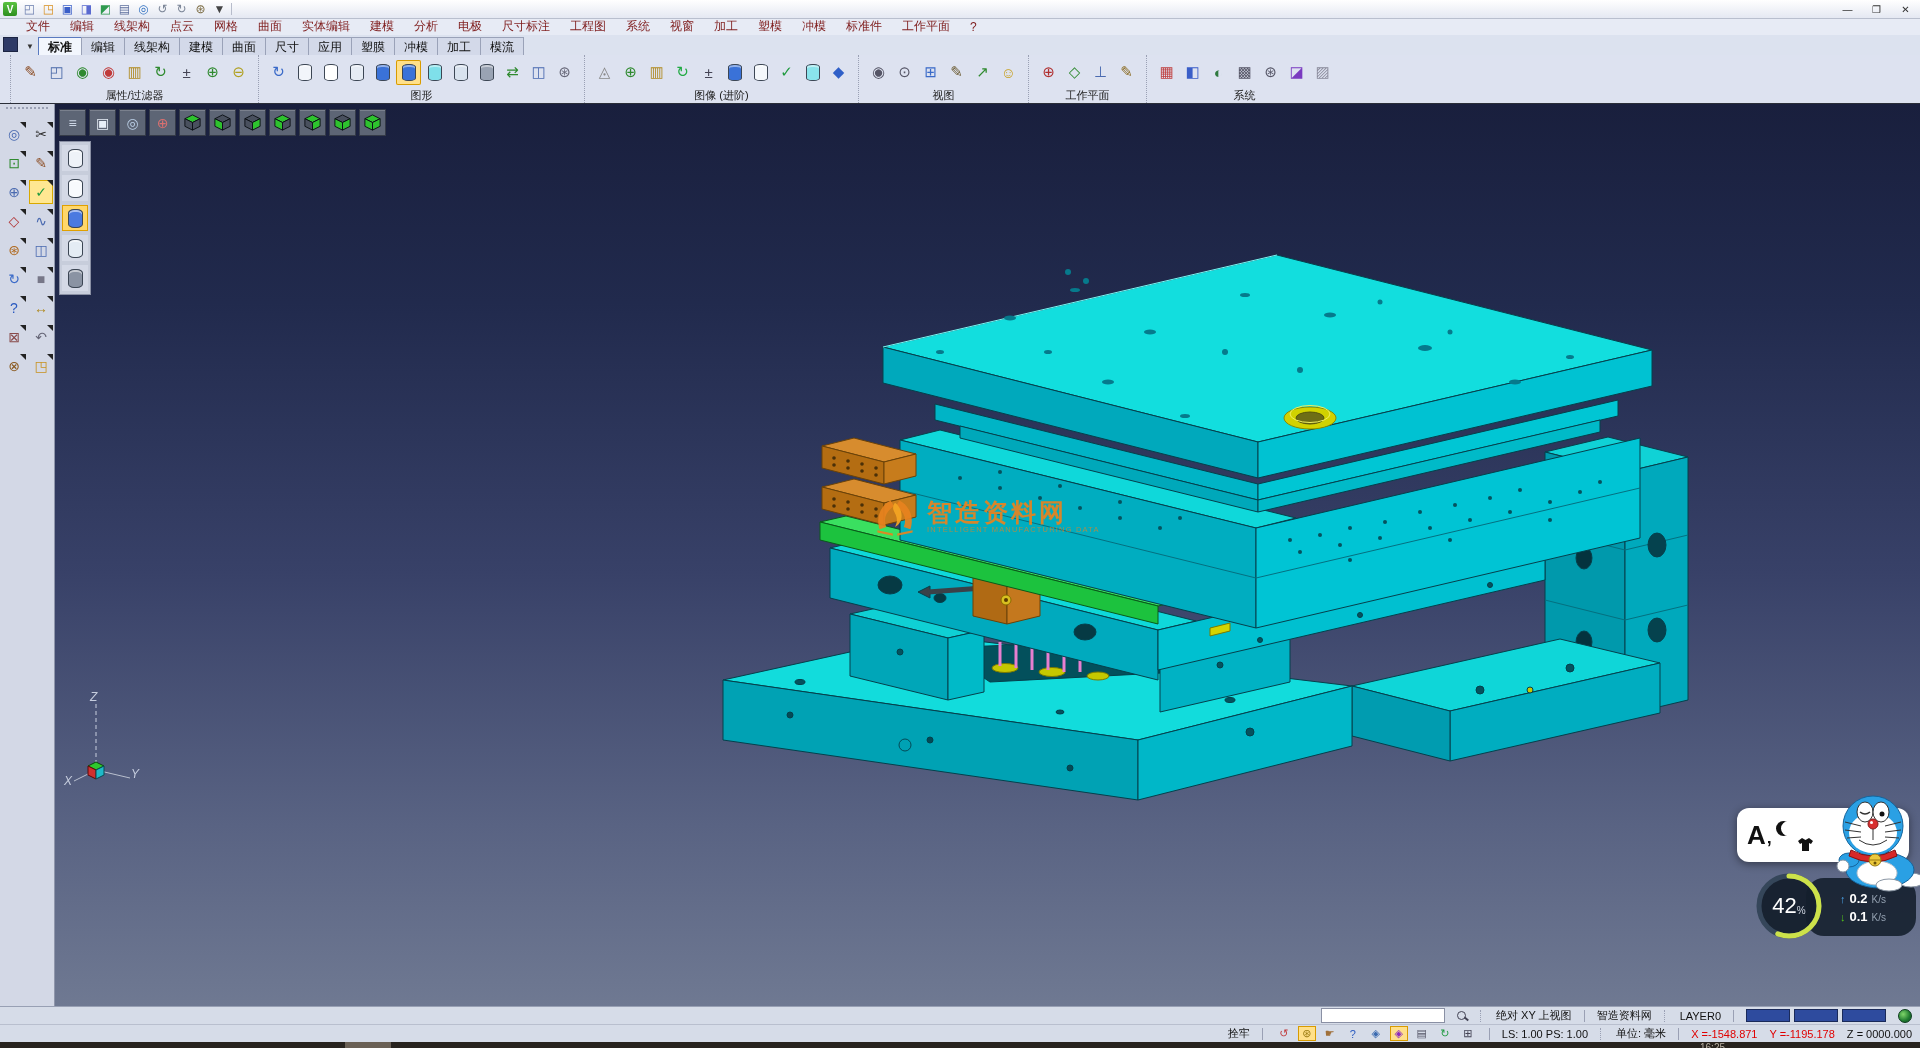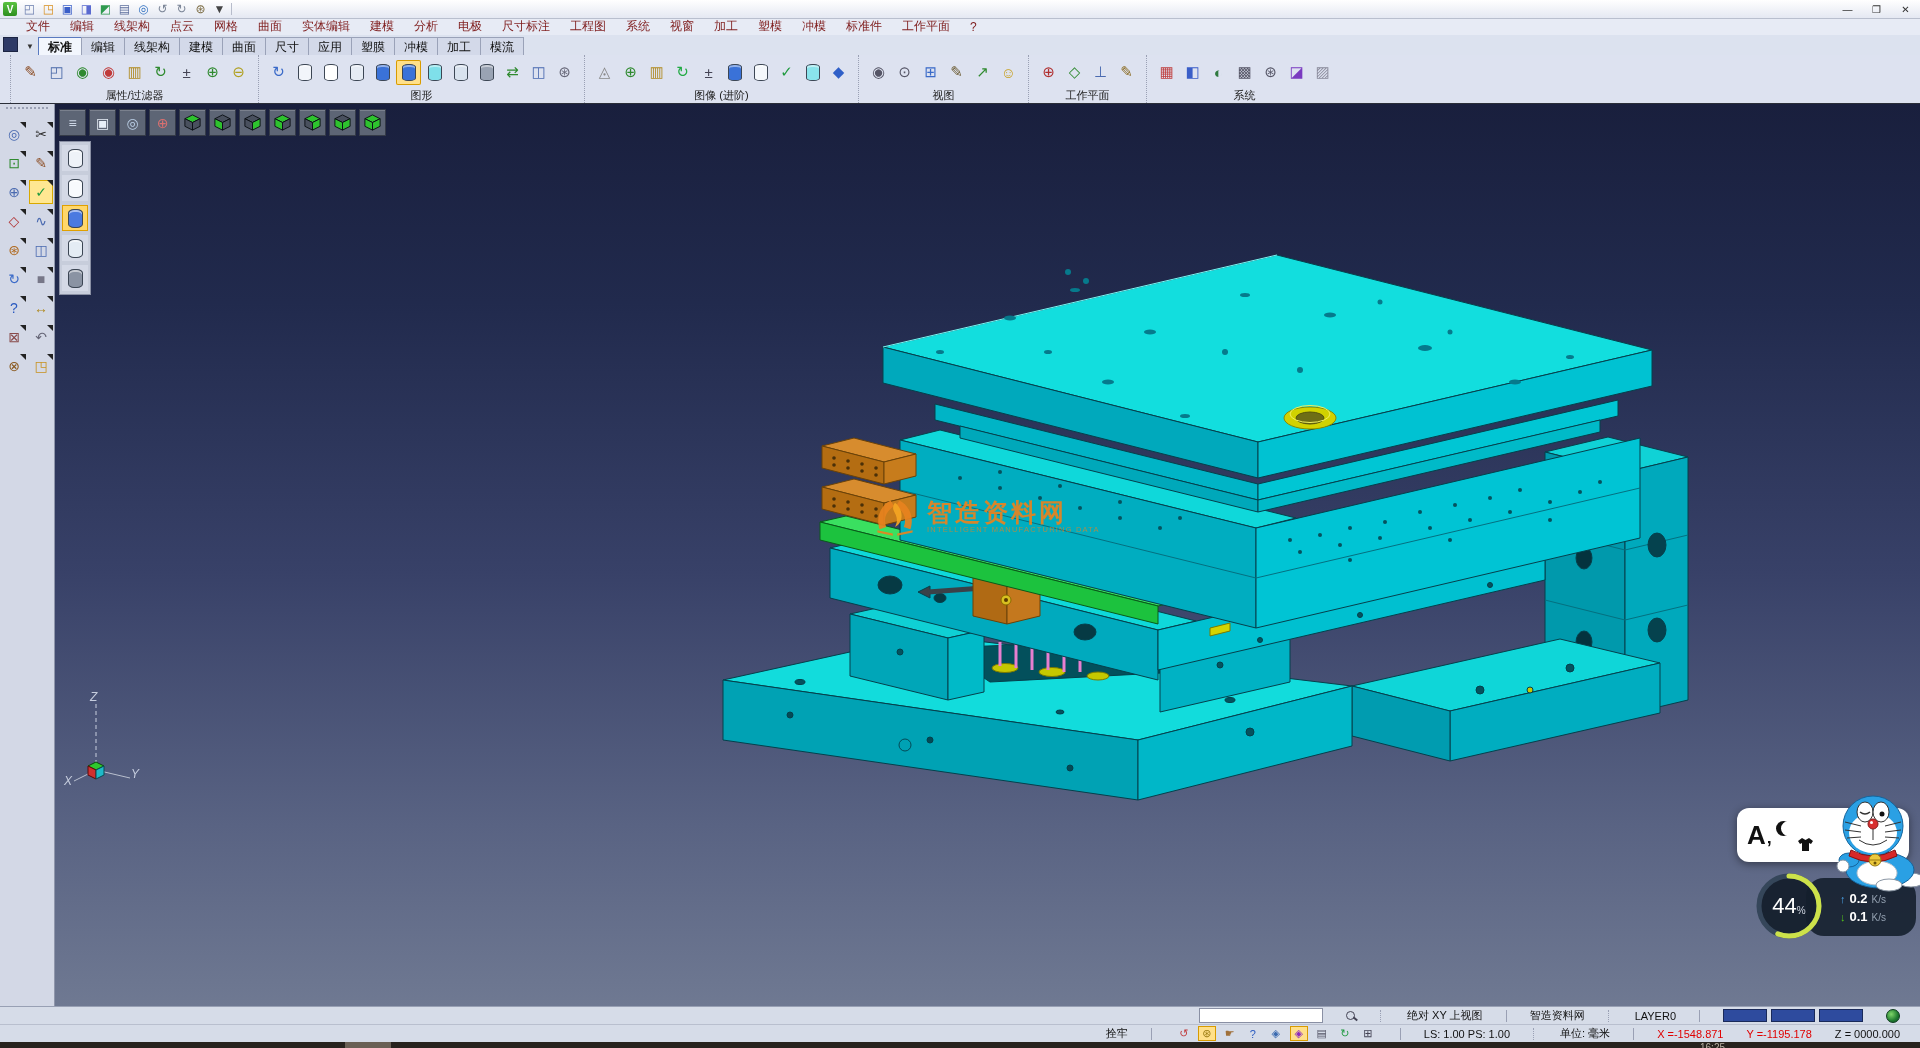--- a/index.html
+++ b/index.html
@@ -96,21 +96,21 @@
   .arrow-down{color:#52c41a;font-size:11px}
   .meter{position:absolute;left:80px;top:78px;width:68px;height:68px}
   .meter-text{position:absolute;left:0;top:0;width:68px;height:68px;display:flex;align-items:center;
     justify-content:center;color:#fff;font-size:22px}
   .meter-text .pct{font-size:10px;color:#cfd6e0;margin-top:8px}
   
   .status1{position:absolute;left:0;top:1006px;width:1920px;height:18px;background:#d6dce8;
     border-top:1px solid #98a0b4;display:flex;align-items:center;font-size:11px;color:#111;box-sizing:border-box}
   .status2{position:absolute;left:0;top:1024px;width:1920px;height:18px;background:#d6dce8;
     border-top:1px solid #b9bfce;display:flex;align-items:center;font-size:11px;color:#111;box-sizing:border-box}
-  .s-cluster{margin-left:auto;display:flex;align-items:center;gap:23px;padding-right:20px}
+  .s-cluster{margin-left:auto;display:flex;align-items:center;gap:12px;padding-right:8px}
   .vsep{width:1px;height:12px;background:#9aa0b4}
   .dsep{width:3px;height:12px;border-left:1px dotted #9aa0b4}
   .search-box{width:118px;height:13px;border:1px solid #8a90a4;background:#fff;font-size:10px;padding:0 2px}
   .mag{width:7px;height:7px;border:1.5px solid #445;border-radius:50%;position:relative;margin-right:2px}
   .mag::after{content:'';position:absolute;left:6px;top:6px;width:5px;height:1.5px;background:#445;transform:rotate(40deg)}
   .sw{width:42px;height:11px;background:var(--c,#2e4b9e);border:1px solid #1a2a5a}
   .globe{width:12px;height:12px;border-radius:50%;background:radial-gradient(circle at 35% 35%,#7fd66a,#1f7a2f 60%,#14532d);border:1px solid #0c3a1c}
   .mini-btn{width:18px;height:15px;display:flex;align-items:center;justify-content:center;
     font-size:11px;color:var(--c,#556)}
   .mini-btn.active{background:#ffe08a;box-shadow:inset 0 0 0 1px #d89b00}
@@ -757,21 +757,21 @@
         <span>0.1</span>
         <span class="unit">K/s</span>
       </div>
     </div>
     <div class="meter">
       <svg width="68" height="68" viewBox="0 0 68 68">
         <circle cx="34" cy="34" r="30" fill="rgba(20,31,44,.95)" stroke="#35465a" stroke-width="5"></circle>
         <circle cx="34" cy="34" r="30" fill="none" stroke="#cde24a" stroke-width="5" stroke-dasharray="105.6 82.9" transform="rotate(-90 34 34)" stroke-linecap="round"></circle>
       </svg>
       <div class="meter-text">
-          <span>44</span>
+          <span>42</span>
           <span class="pct">%</span>
         </div>
     </div>
     <div class="ime-bar">
       <span class="ime-a">A</span>
       <span class="ime-moon"></span>
       <span class="ime-comma">’</span>
       <span class="ime-shirt">
         <svg width="15" height="13" viewBox="0 0 15 13">
             <path d="M4,0 L7.5,2 L11,0 L15,3 L13,6 L11,5 L11,13 L4,13 L4,5 L2,6 L0,3 Z" fill="#111"></path>

